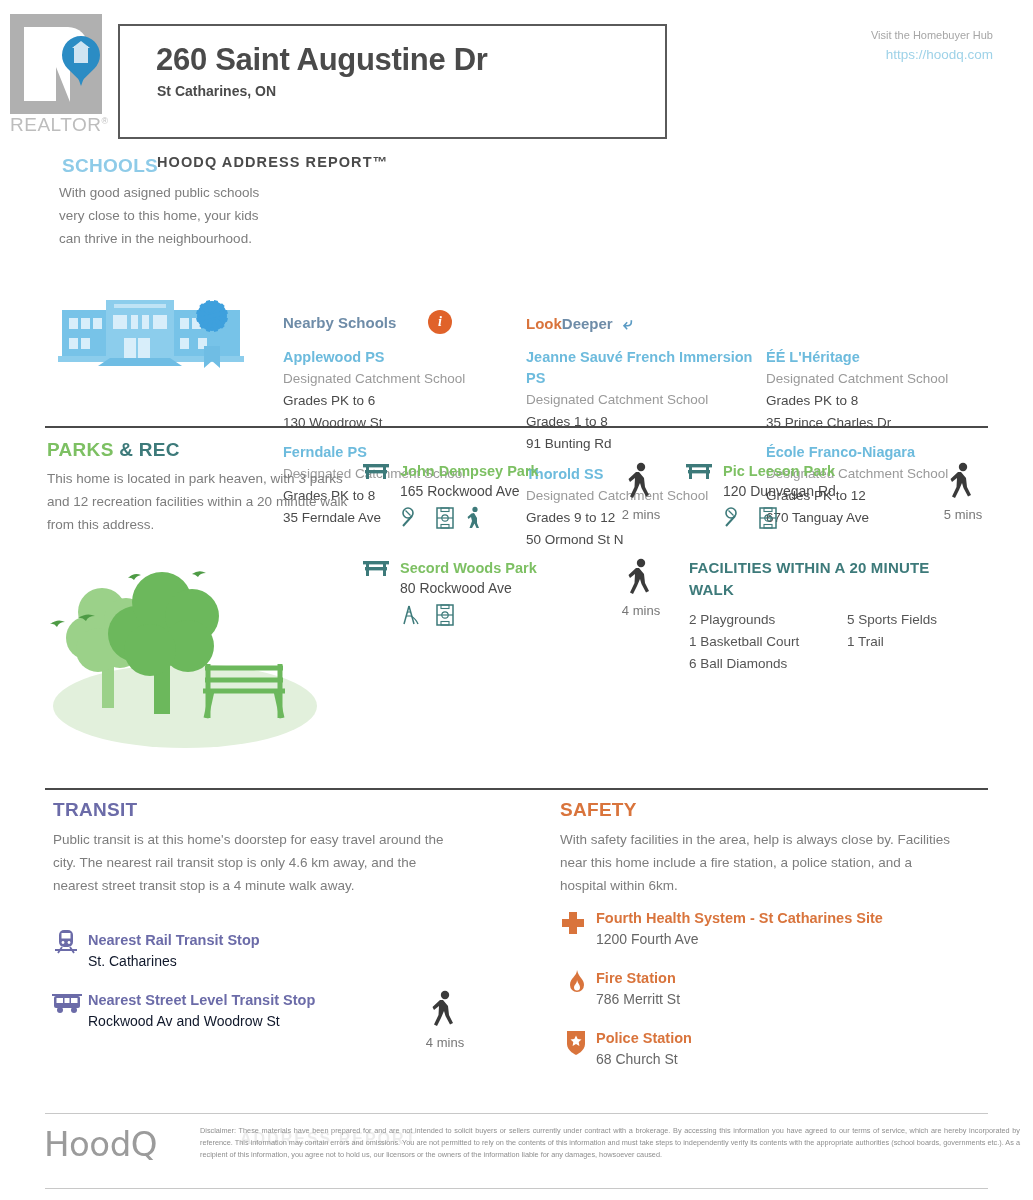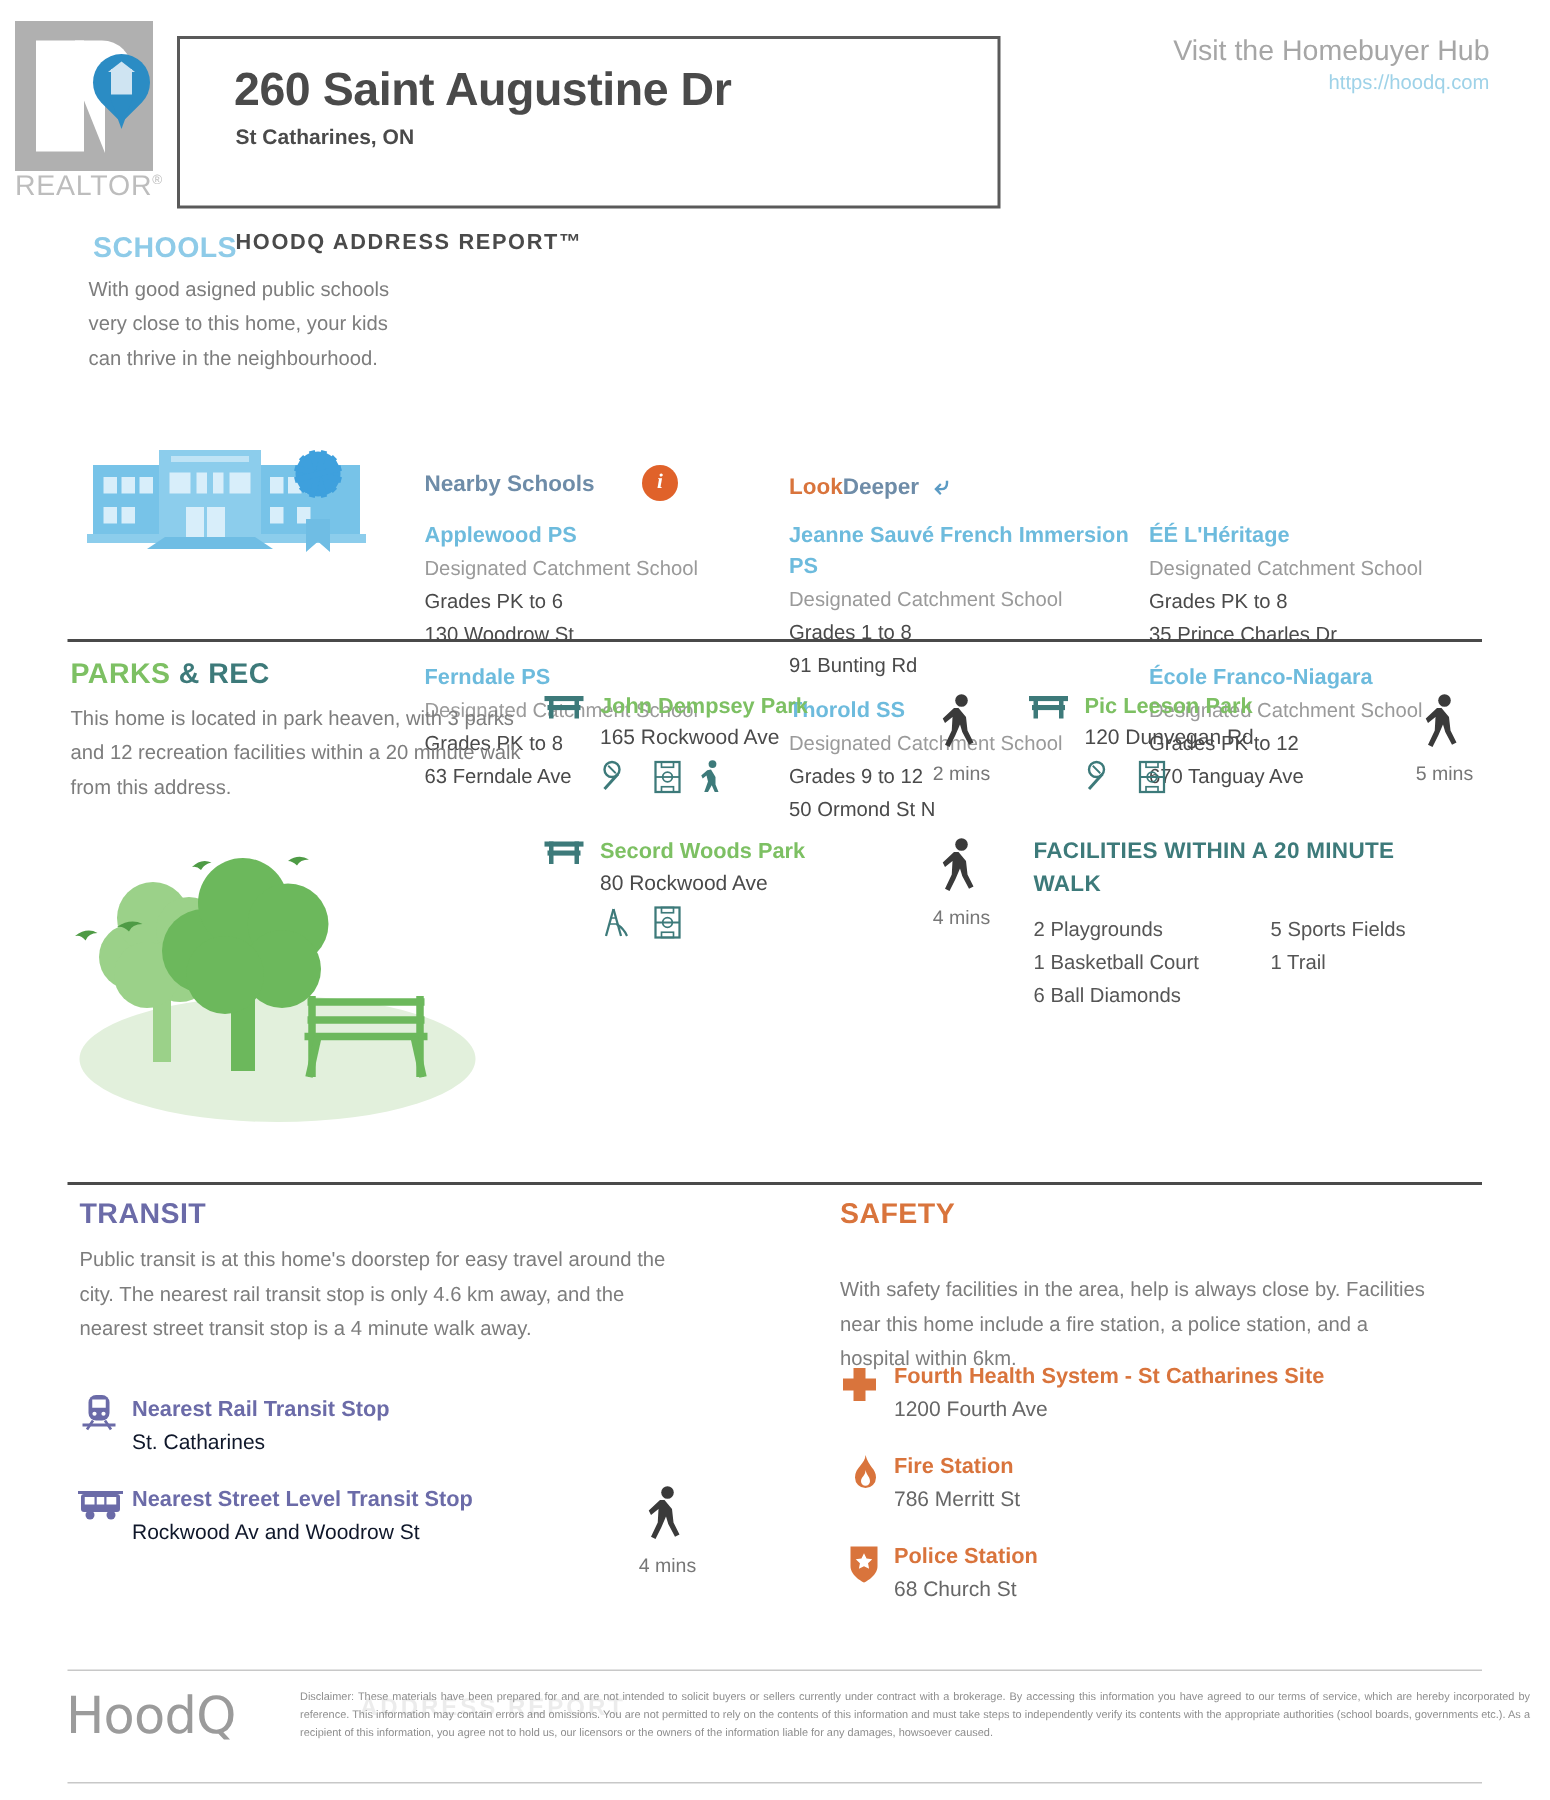--- a/index.html
+++ b/index.html
@@ -141,21 +141,21 @@
   }
 
   .hub {
     position: absolute;
     right: 40px;
     top: 25px;
     text-align: right;
     width: 260px;
   }
   .hub-title {
-    font-size: 19px;
+    font-size: 11px;
     color: #a6a6a6;
     line-height: 20px;
   }
   .hub-url {
     font-size: 13.5px;
     color: #9ed2e8;
     line-height: 20px;
   }
 
   
@@ -286,21 +286,21 @@
     line-height: 19px;
   }
   .t-entry .t-ad {
     font-size: 14px;
     color: #0f172a;
     line-height: 22px;
   }
 
   #safety-section { position: absolute; left: 0; top: 796px; width: 1033px; }
   #safety-title { position: absolute; left: 560px; top: 3px; color: #d9743c; }
-  #safety-blurb { position: absolute; left: 560px; top: 32px; width: 400px; margin-top: 20px; }
+  #safety-blurb { position: absolute; left: 560px; top: 32px; width: 400px; }
   .s-entry { position: absolute; left: 560px; }
   .s-entry .s-nm {
     font-size: 14.5px;
     font-weight: bold;
     color: #d9743c;
     line-height: 19px;
   }
   .s-entry .s-ad {
     font-size: 14px;
     color: #666;
@@ -427,21 +427,21 @@
   <div class="school" style="left:283px; top:199px;">
     <div class="nm">Applewood PS</div>
     <div class="dcs">Designated Catchment School</div>
     <div class="gr">Grades PK to 6</div>
     <div class="ad">130 Woodrow St</div>
   </div>
   <div class="school" style="left:283px; top:294px;">
     <div class="nm">Ferndale PS</div>
     <div class="dcs">Designated Catchment School</div>
     <div class="gr">Grades PK to 8</div>
-    <div class="ad">63 Ferndale Ave</div>
+    <div class="ad">35 Ferndale Ave</div>
   </div>
 
   <div class="school" style="left:526px; top:199px;">
     <div class="nm">Jeanne Sauvé French Immersion PS</div>
     <div class="dcs">Designated Catchment School</div>
     <div class="gr">Grades 1 to 8</div>
     <div class="ad">91 Bunting Rd</div>
   </div>
   <div class="school" style="left:526px; top:316px;">
     <div class="nm">Thorold SS</div>

